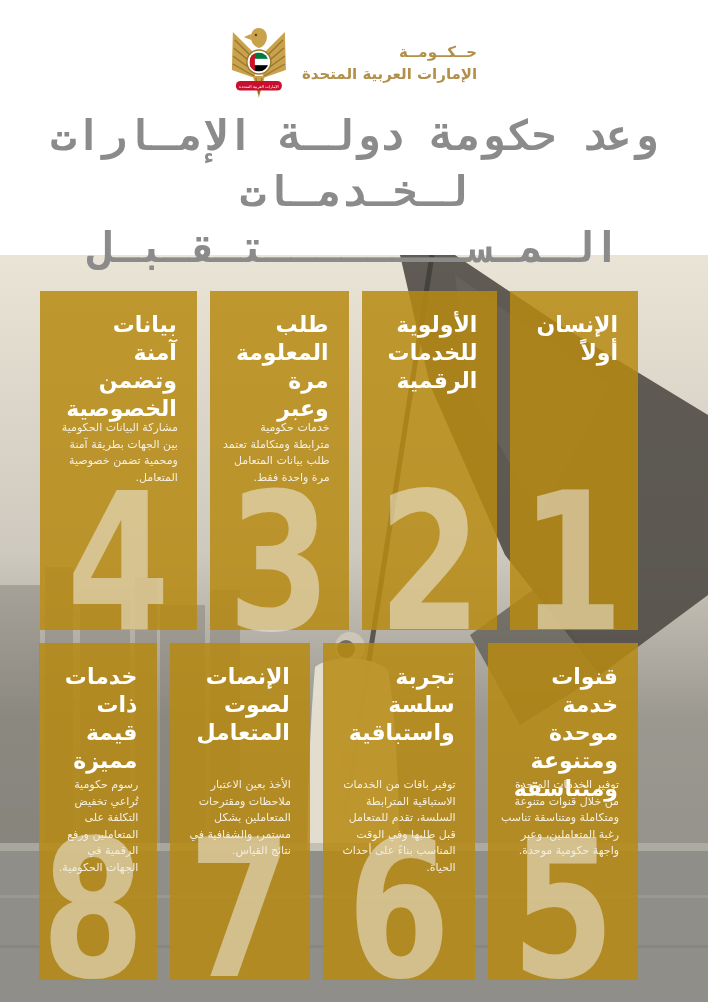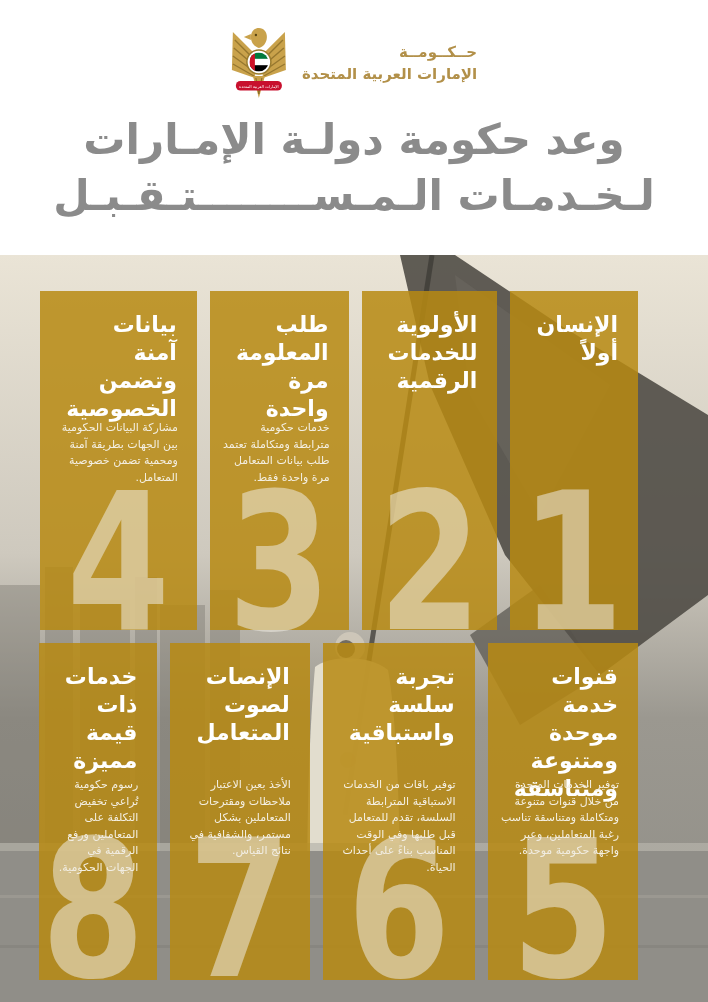--- a/index.html
+++ b/index.html
@@ -8,21 +8,21 @@
     font-family:"DejaVu Sans","Liberation Sans",sans-serif;
   }
   
   .header{position:absolute;top:0;left:0;right:0;height:223px;background:#ffffff;z-index:3;}
   .logo{position:absolute;top:26px;left:50%;transform:translateX(-50%);
         display:flex;align-items:center;gap:15px;direction:rtl;}
   .logo-text{display:flex;flex-direction:column;align-items:flex-start;text-align:left;direction:rtl;}
   .logo-line1{font-size:15px;font-weight:bold;color:#B29049;letter-spacing:1px;line-height:1.5;}
   .logo-line2{font-size:15px;font-weight:bold;color:#B29049;line-height:1.5;}
   .main-title{position:absolute;top:112px;left:0;width:100%;text-align:center;
-        color:#8B8B8B;font-weight:bold;font-size:42px;line-height:1.33;white-space:pre-line;}
+        color:#8B8B8B;font-weight:bold;font-size:42px;line-height:1.33;white-space:pre-line;font-family:Liberation Mono, monospace;}
   
   .photo{position:absolute;top:255px;left:0;width:708px;height:747px;z-index:0;}
   
   .row{position:absolute;left:68px;right:70px;display:flex;gap:13px;z-index:2;direction:rtl;}
   .row1{top:291px;height:339px;}
   .row2{top:643px;height:337px;}
   .card{position:relative;flex:1;background:rgba(183,138,18,0.85);overflow:visible;}
   .card-title{padding:20px 20px 0 26px;font-size:22px;font-weight:bold;color:#ffffff;
         line-height:1.27;white-space:pre-line;text-align:right;}
   .card-desc{position:absolute;top:129px;right:0;left:0;padding:0 19px 0 13px;
@@ -139,21 +139,21 @@
     </div>
     <div class="card">
       <div class="card-title">الأولوية
 للخدمات
 الرقمية</div>
       <div class="card-num">2</div>
     </div>
     <div class="card">
       <div class="card-title">طلب
 المعلومة
-مرة واحدة</div>
+مرة وعبر</div>
       <div class="card-desc">خدمات حكومية مترابطة ومتكاملة تعتمد طلب بيانات المتعامل مرة واحدة فقط.</div>
       <div class="card-num">3</div>
     </div>
     <div class="card">
       <div class="card-title">بيانات آمنة
 وتضمن
 الخصوصية</div>
       <div class="card-desc">مشاركة البيانات الحكومية بين الجهات بطريقة آمنة ومحمية تضمن خصوصية المتعامل.</div>
       <div class="card-num">4</div>
     </div>

